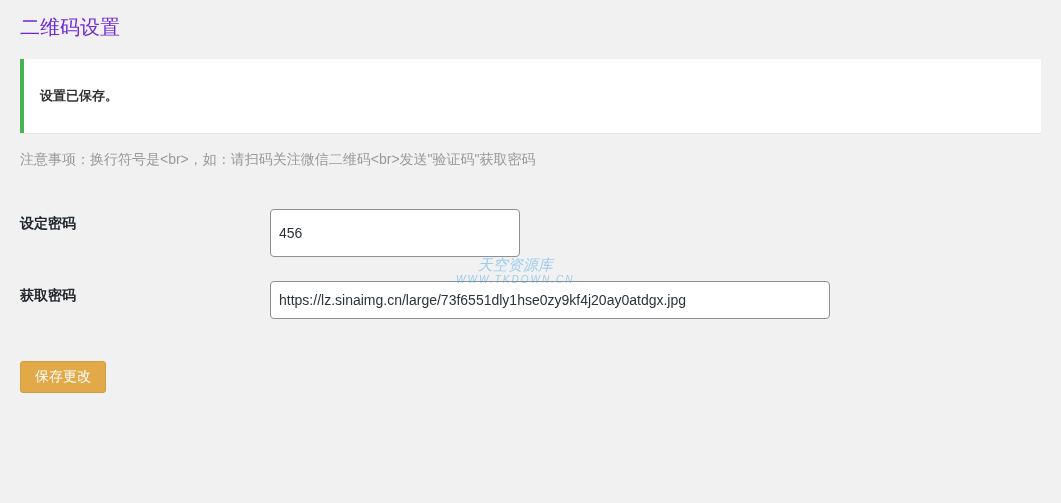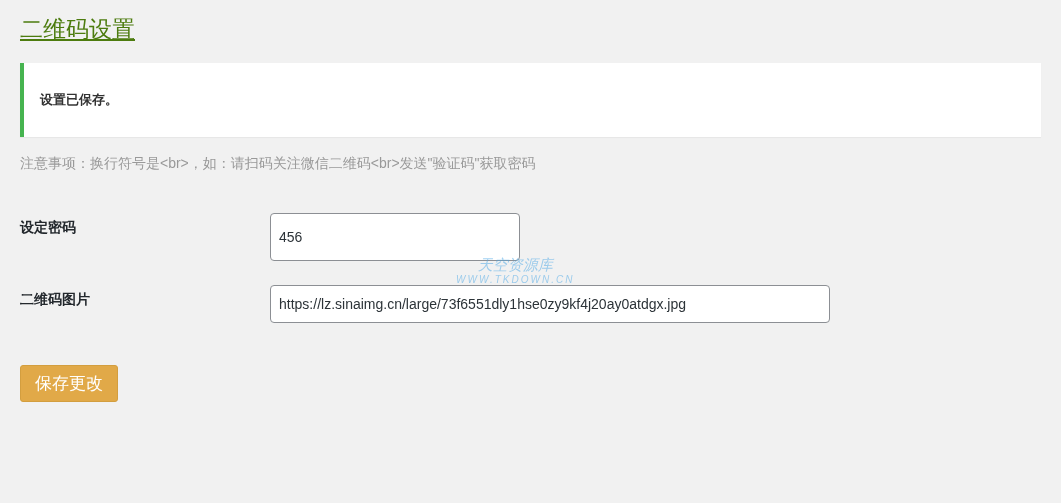--- a/index.html
+++ b/index.html
@@ -9,25 +9,24 @@
     }
     body {
       font-family: -apple-system, BlinkMacSystemFont, "Segoe UI", "PingFang SC", "Microsoft YaHei", sans-serif;
       background: #f1f1f1;
       padding: 0 20px 20px 20px;
       width: 1061px;
       font-size: 14px;
       color: #333;
     }
     .page-title {
-      font-size: 23px;
+      font-size: 20px;
       font-weight: 400;
       padding: 14px 0 18px 0;
-      color: #4d7c0f;
-      text-decoration: underline;
+      color: #6d28d9;
     }
     .notice {
       background: #fff;
       border-left: 4px solid #46b450;
       padding: 28px 16px;
       margin-bottom: 18px;
       box-shadow: 0 1px 1px rgba(0,0,0,0.04);
     }
     .notice p {
       font-weight: 600;
@@ -86,21 +85,21 @@
       resize: both;
       font-family: inherit;
     }
     .submit {
       margin-top: 30px;
     }
     .button-primary {
       background: #e1a948;
       border: 1px solid #d39e3f;
       color: #fff;
-      font-size: 17px;
+      font-size: 14px;
       padding: 6px 14px;
       border-radius: 3px;
       cursor: pointer;
     }
     .watermark {
       position: absolute;
       left: 456px;
       top: 256px;
       pointer-events: none;
       opacity: 0.5;
@@ -131,21 +130,21 @@
 
 <table class="form-table">
   <tbody>
       <tr>
     <th>设定密码</th>
     <td>
       <input type="text" class="regular-text" value="456" style="">
     </td>
   </tr>
   <tr>
-    <th>二维码图片</th>
+    <th>获取密码</th>
     <td>
       <input type="text" class="large-text-url" value="https://lz.sinaimg.cn/large/73f6551dly1hse0zy9kf4j20ay0atdgx.jpg" style="">
     </td>
   </tr>
 </tbody>
   </table>
 
 <div class="submit">
   <button class="button-primary">保存更改</button>
 </div>

